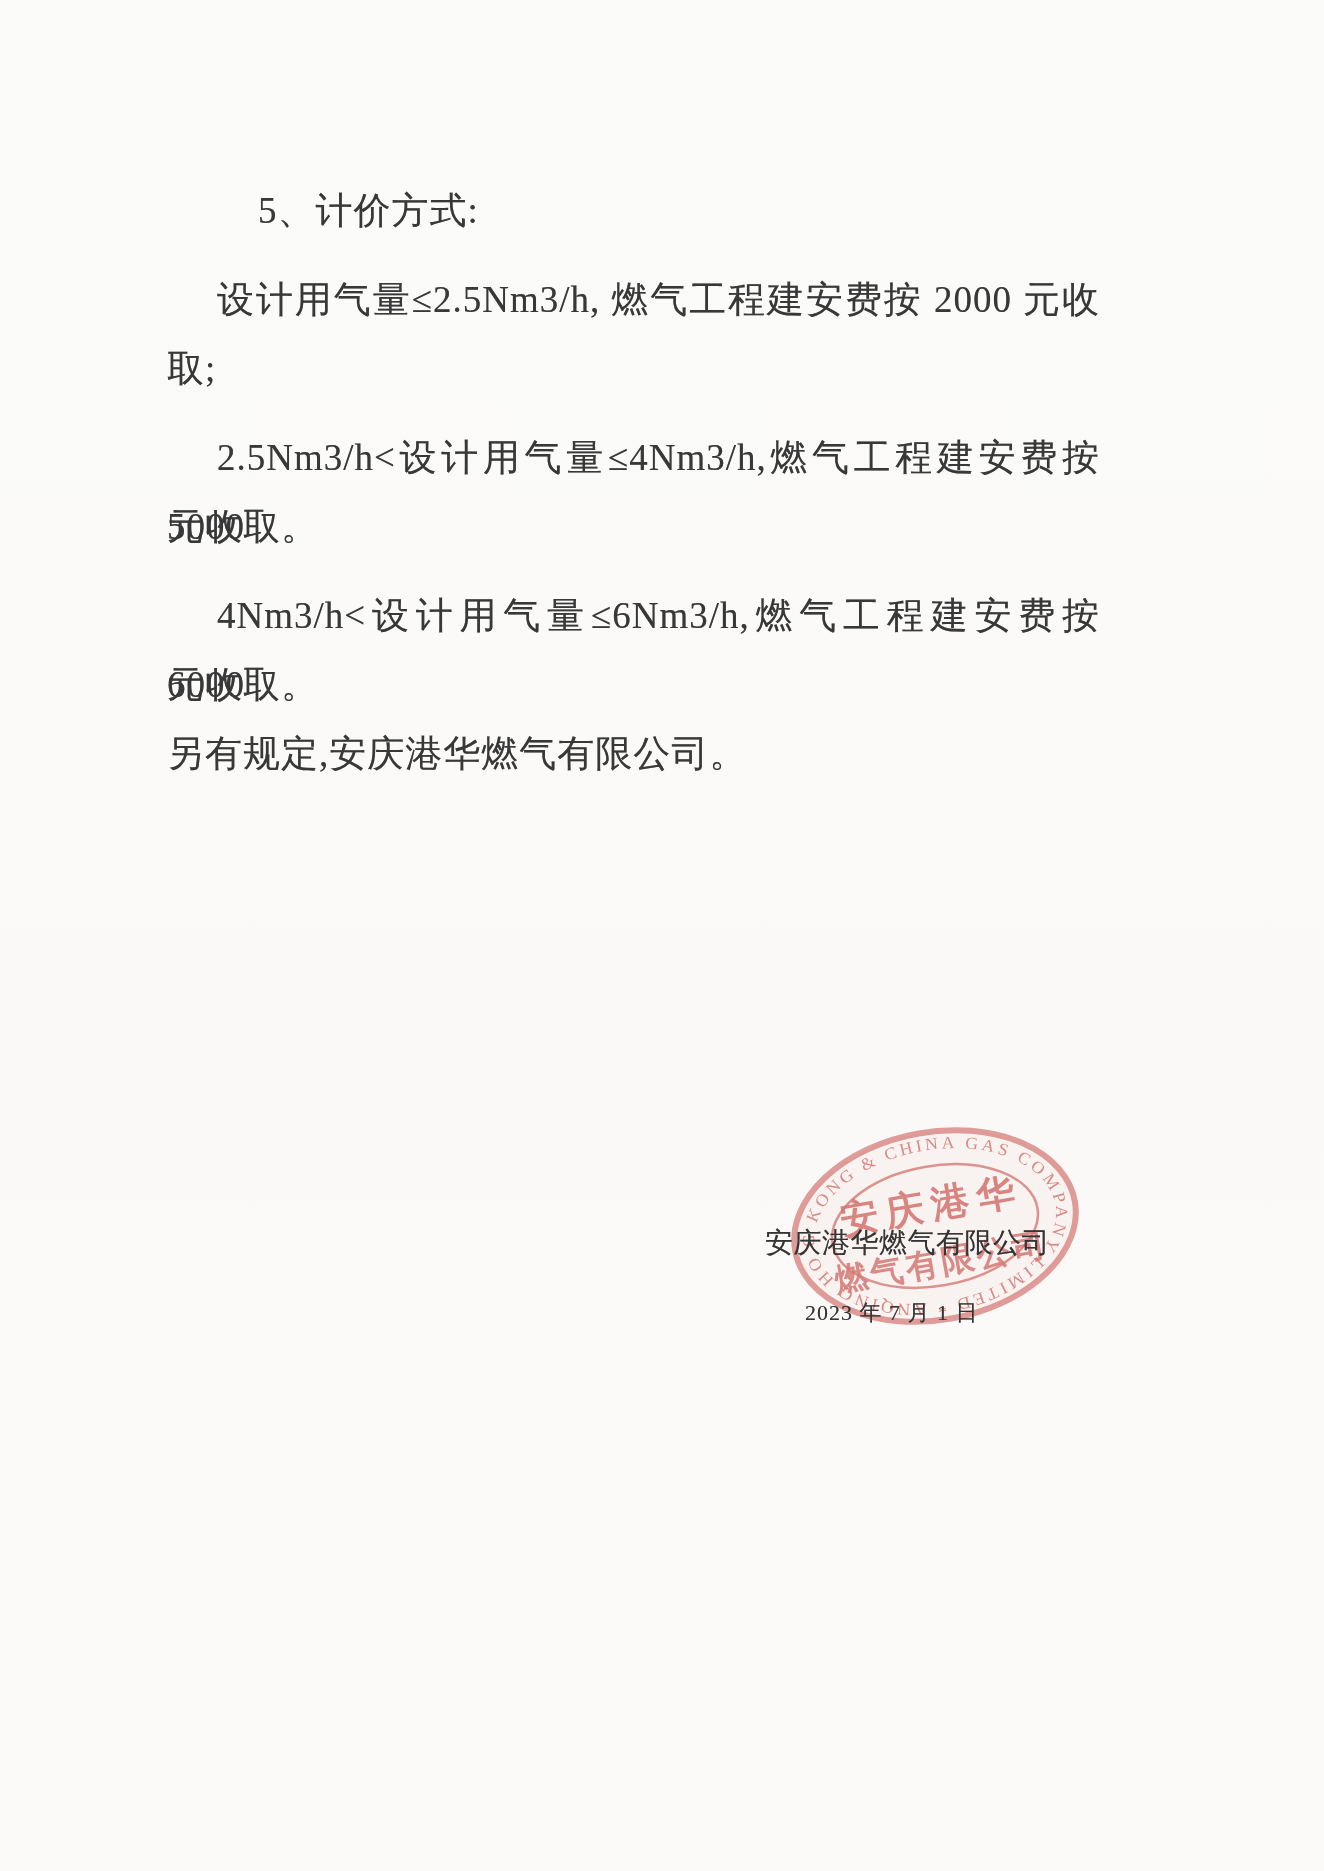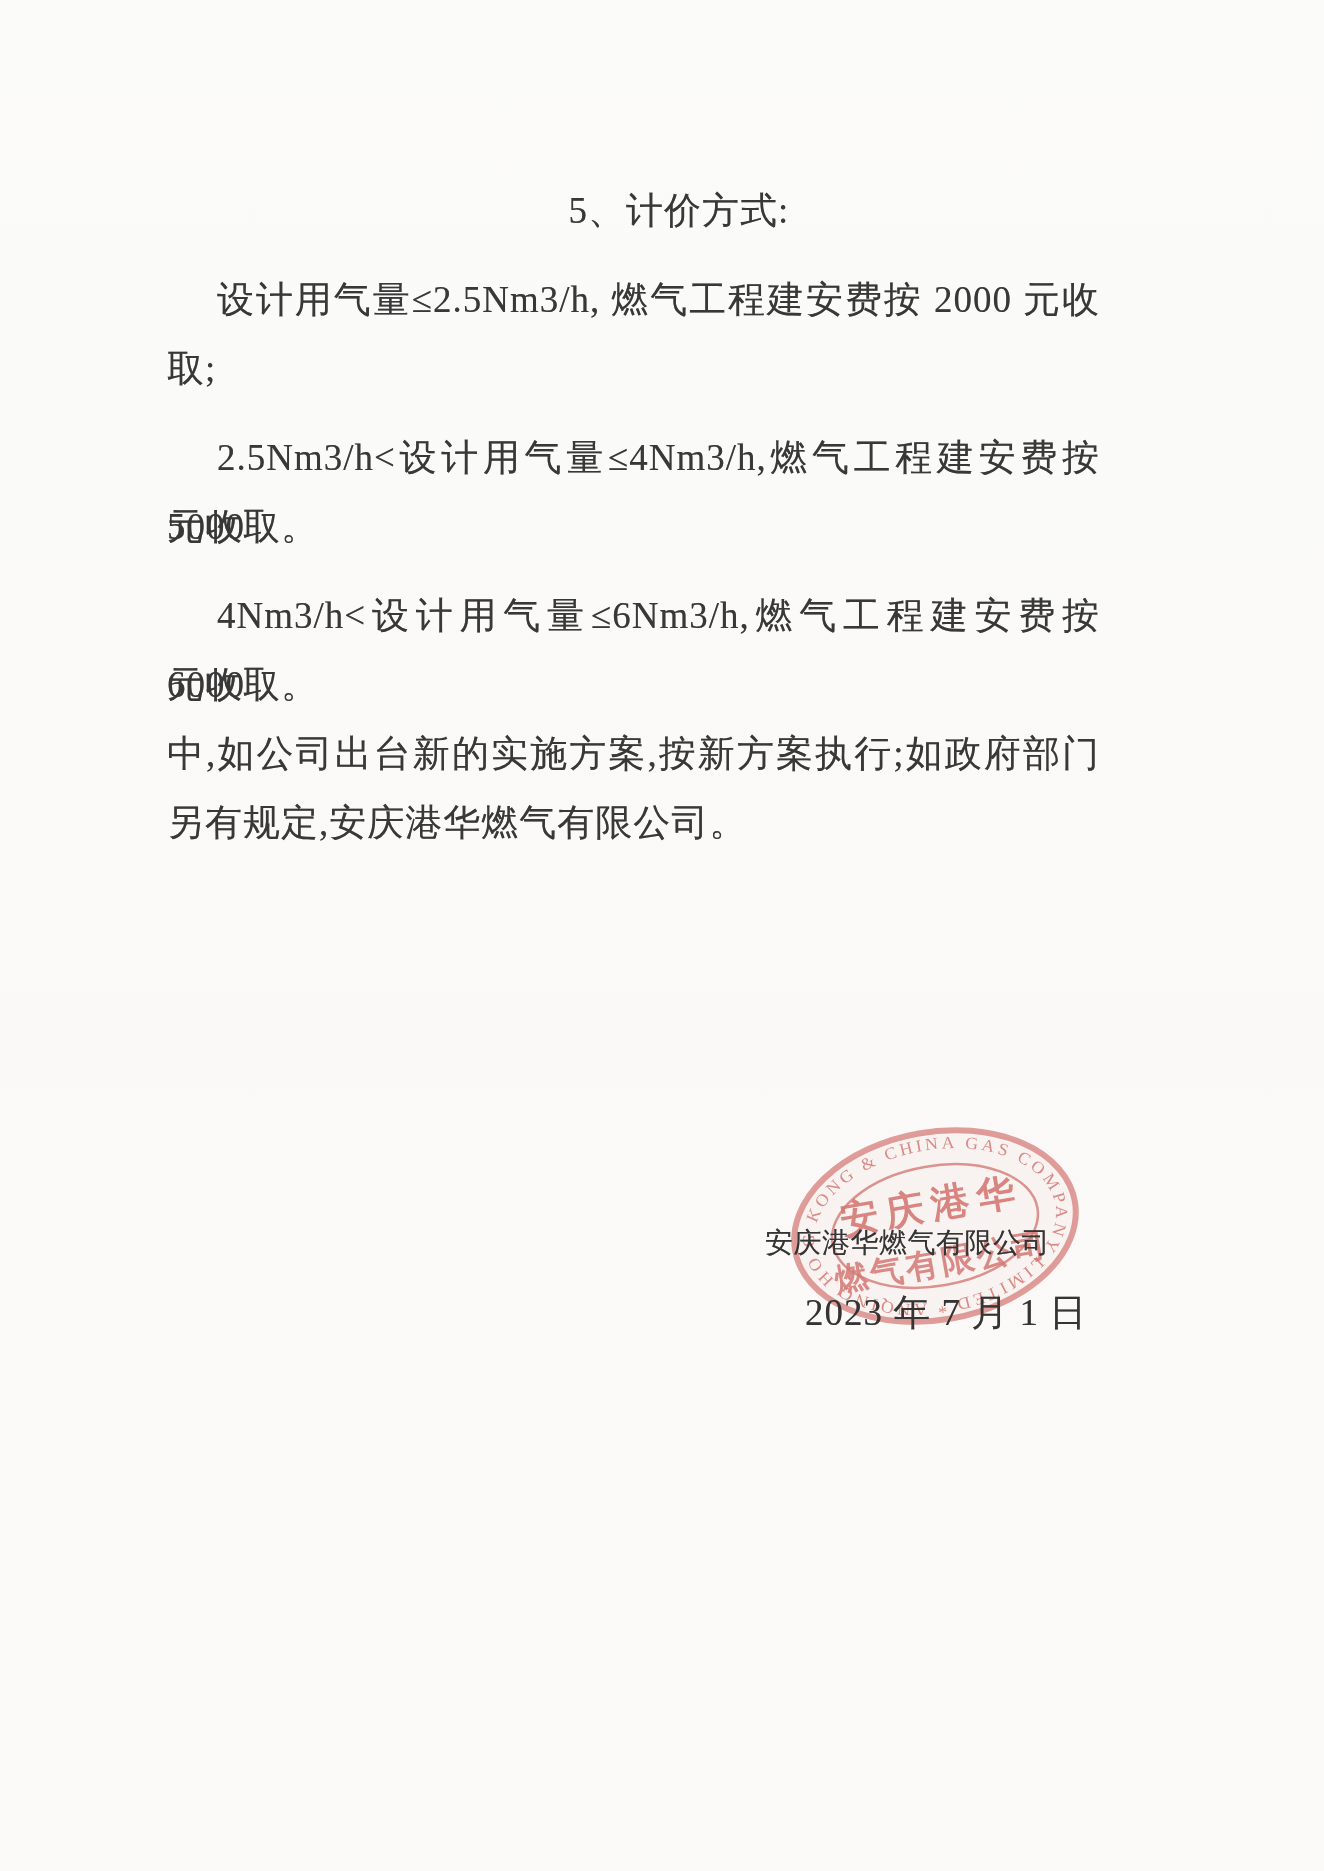--- a/index.html
+++ b/index.html
@@ -20,37 +20,37 @@
   }
   .line{
     height:69px;line-height:69px;
     font-size:37px;
     letter-spacing:1px;
     white-space:nowrap;
     text-shadow:0 0 0.6px rgba(40,40,40,0.45);
   }
   .pgap{margin-top:20px;}
   .indent{text-indent:50px;}
-  .indent2{text-indent:91px;text-align:center;}
+  .indent2{text-indent:91px;}
   .fill{
     white-space:normal;
     text-align:justify;
     text-align-last:justify;
   }
   .signature-company{
     position:absolute;left:765px;top:1219px;
     height:48px;line-height:48px;
     font-size:28px;letter-spacing:0.5px;
     color:#343434;white-space:nowrap;z-index:3;
     text-shadow:0 0 0.6px rgba(40,40,40,0.45);
   }
   .signature-date{
     position:absolute;left:805px;top:1289px;
     height:48px;line-height:48px;
-    font-size:37px;letter-spacing:1px;
+    font-size:22px;letter-spacing:1px;
     color:#343434;white-space:nowrap;z-index:3;
     text-shadow:0 0 0.6px rgba(40,40,40,0.45);
   }
   .stamp{
     position:absolute;left:775px;top:1106px;
     width:320px;height:240px;z-index:2;
     transform:rotate(-10deg);
   }
 </style>
 </head>
@@ -59,21 +59,20 @@
 <div class="page">
 
   <div class="doc">
     <div class="line pgap indent2">5、计价方式:</div>
     <div class="line pgap indent fill">设计用气量≤2.5Nm3/h, 燃气工程建安费按 2000 元收</div>
     <div class="line">取;</div>
     <div class="line pgap indent fill">2.5Nm3/h&lt;设计用气量≤4Nm3/h,燃气工程建安费按 5000</div>
     <div class="line">元收取。</div>
     <div class="line pgap indent fill">4Nm3/h&lt;设计用气量≤6Nm3/h,燃气工程建安费按 6000</div>
     <div class="line">元收取。</div>
-    <div class="line fill">中,如公司出台新的实施方案,按新方案执行;如政府部门</div>
     <div class="line">另有规定,安庆港华燃气有限公司。</div>
   </div>
 
   <svg class="stamp" viewBox="0 0 320 240" xmlns="http://www.w3.org/2000/svg">
     <g opacity="0.78">
       <ellipse cx="160" cy="120" rx="142" ry="94" fill="rgba(211,92,86,0.05)" stroke="#c9544f" stroke-width="6" stroke-opacity="0.72"></ellipse>
       <ellipse cx="160" cy="120" rx="104" ry="60" fill="none" stroke="#c9544f" stroke-width="2.5" stroke-opacity="0.8"></ellipse>
       <path id="ringPath" d="M 38 120 A 122 76 0 1 1 282 120 A 122 76 0 1 1 38 120" fill="none"></path>
       <text font-size="17" letter-spacing="3" fill="#c9544f" fill-opacity="0.85" font-family="Liberation Serif, DejaVu Serif, serif">
         <textPath href="#ringPath" startOffset="0" textLength="640" lengthAdjust="spacingAndGlyphs">G KONG &amp; CHINA GAS COMPANY LIMITED * ANQING HON</textPath>

